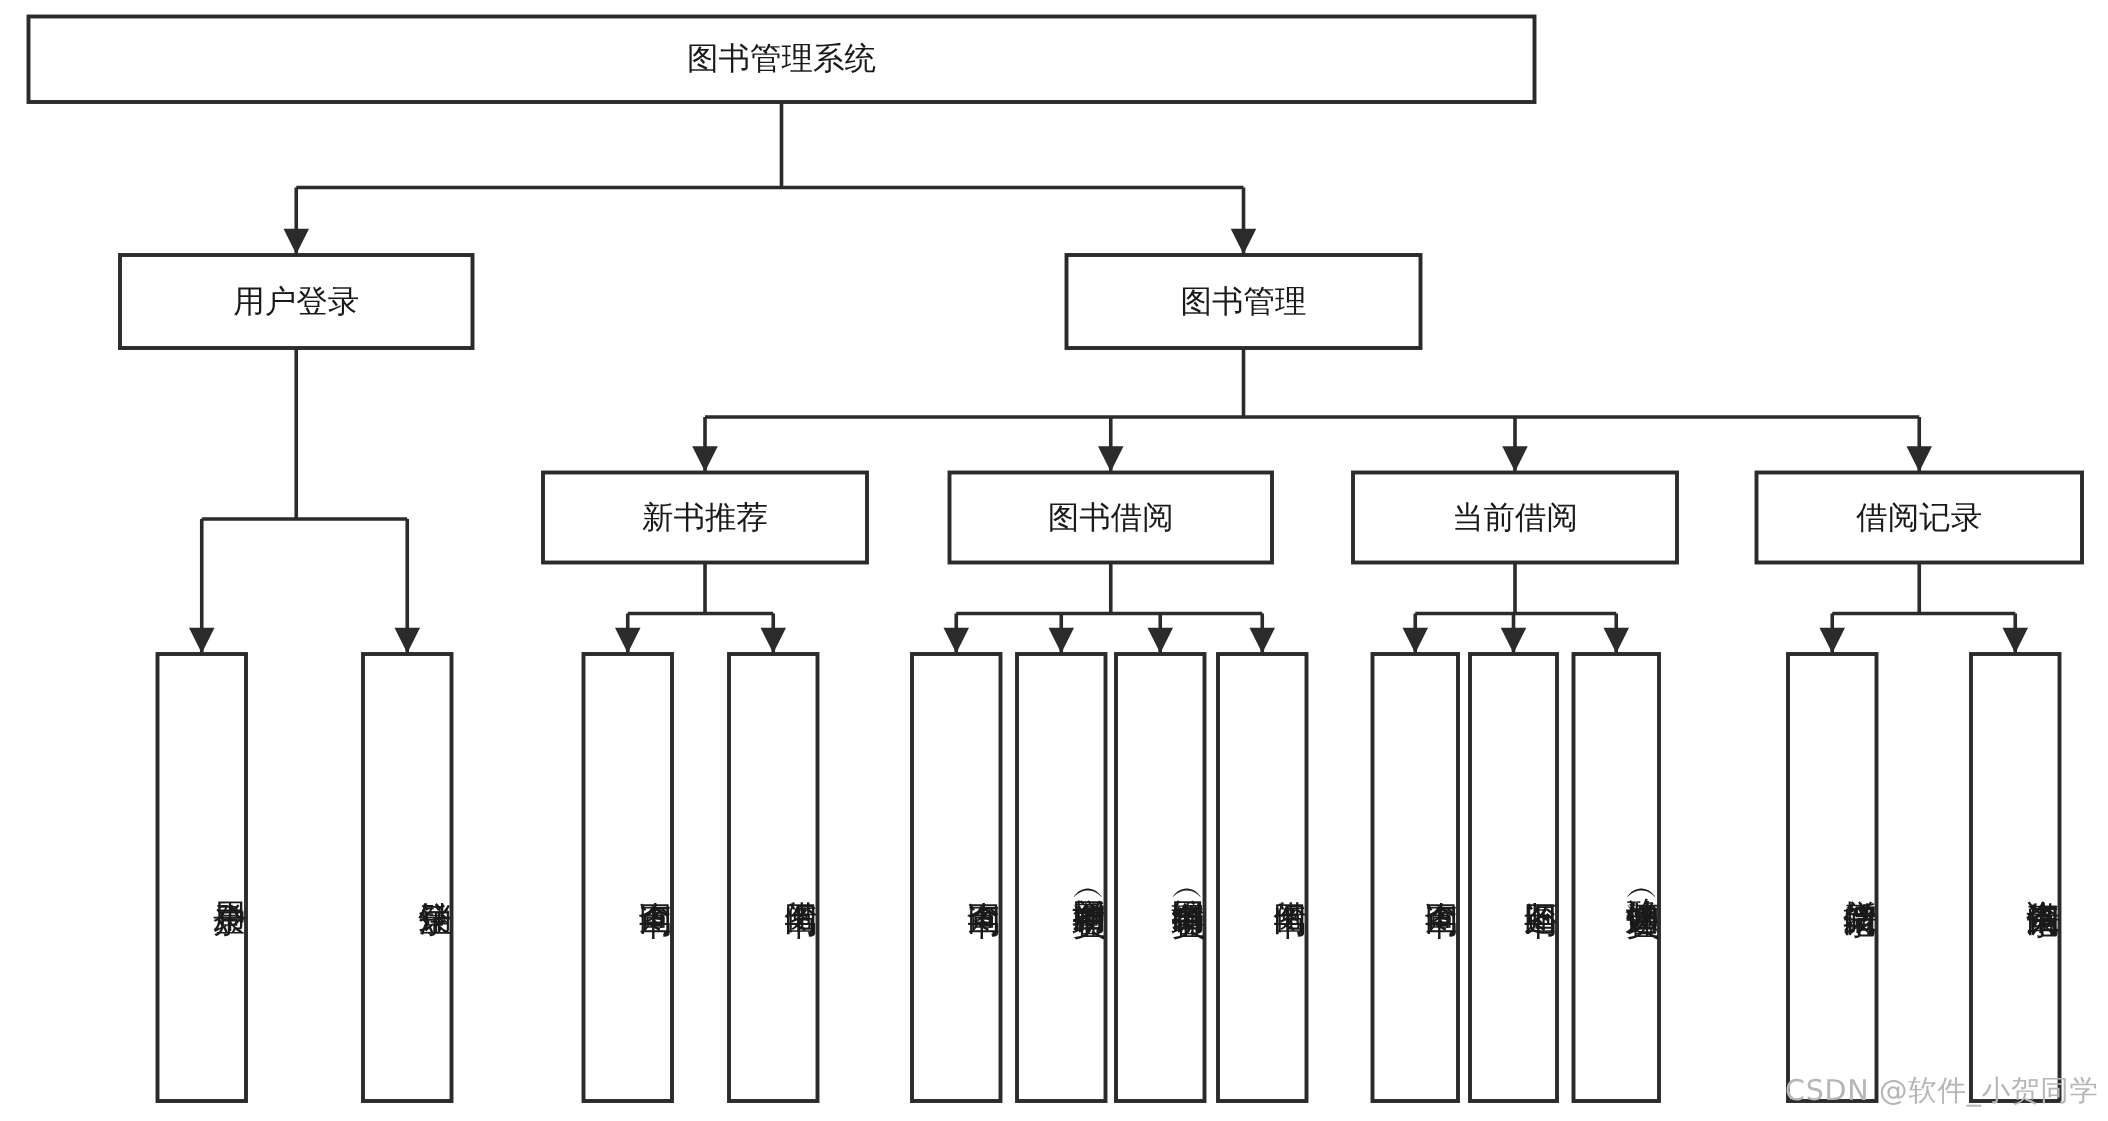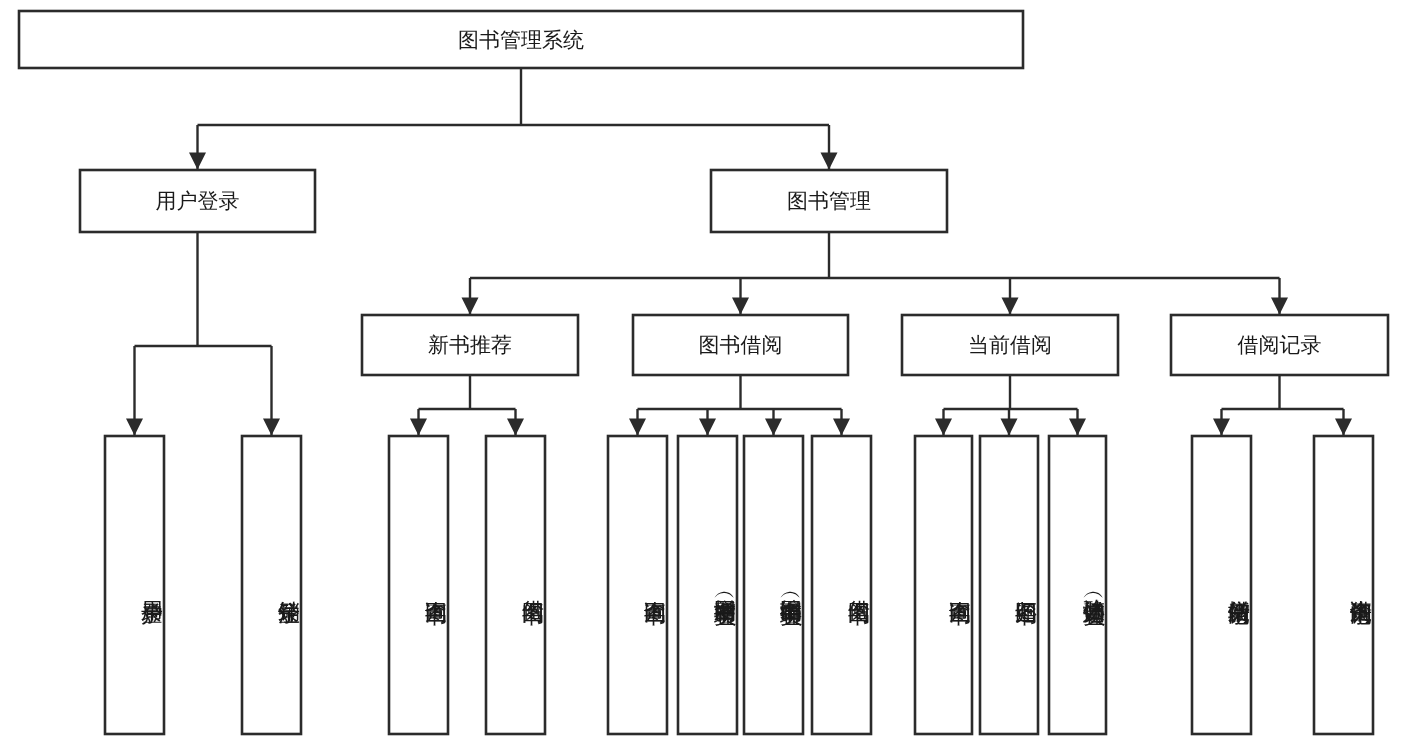--- a/index.html
+++ b/index.html
@@ -174,13 +174,14 @@
       <div class="leaf-label" style="left: 608px; top: 446px; width: 59px; height: 278px;">查询图书</div>
       <div class="leaf-label" style="left: 678px; top: 446px; width: 59px; height: 278px;">新增图书（管理员）</div>
       <div class="leaf-label" style="left: 744px; top: 446px; width: 59px; height: 278px;">编辑图书（管理员）</div>
       <div class="leaf-label" style="left: 812px; top: 446px; width: 59px; height: 278px;">借阅图书</div>
       <div class="leaf-label" style="left: 915px; top: 446px; width: 57px; height: 278px;">查询图书</div>
       <div class="leaf-label" style="left: 980px; top: 446px; width: 58px; height: 278px;">归还图书</div>
       <div class="leaf-label" style="left: 1049px; top: 446px; width: 57px; height: 278px;">确认归还（管理员）</div>
       <div class="leaf-label" style="left: 1192px; top: 446px; width: 59px; height: 278px;">新增借阅记录</div>
       <div class="leaf-label" style="left: 1314px; top: 446px; width: 59px; height: 278px;">查询借阅记录</div>
     </div>
+  <div class="watermark" style="left: 1190px; top: 714px;">CSDN @软件_小贺同学</div>
 </div>
 
 </body></html>

